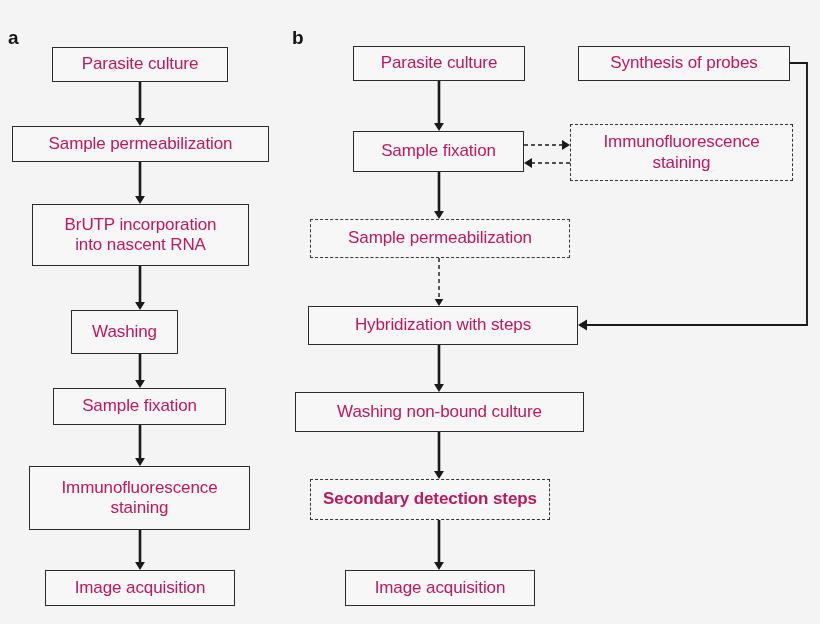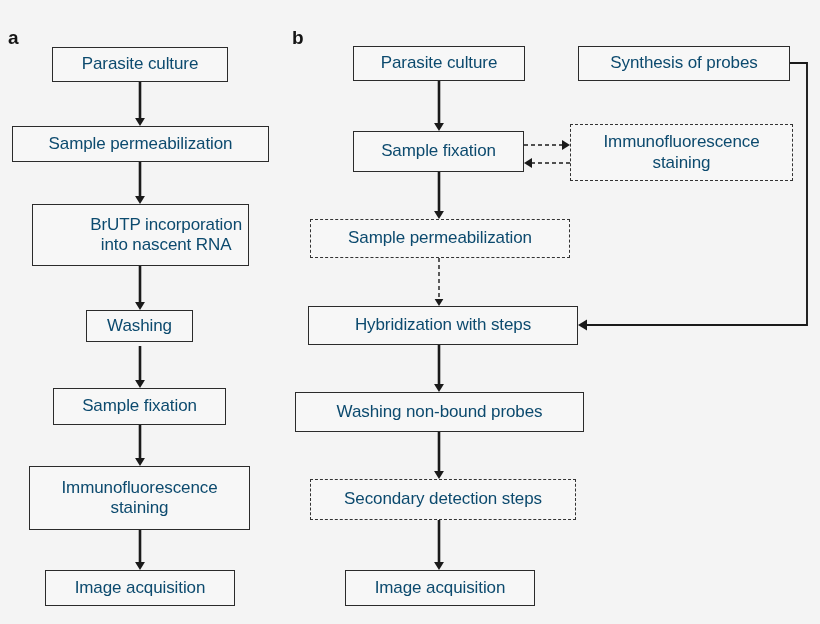--- a/index.html
+++ b/index.html
@@ -26,21 +26,21 @@
   .node {
     position: absolute;
     box-sizing: border-box;
     background: #f7f7f7;
     border: 1.6px solid #2b2b2b;
     display: flex;
     align-items: center;
     justify-content: center;
     text-align: center;
     font-size: 17px;
-    color: #0c4a6e;
+    color: #be185d;
     line-height: 1.18;
     letter-spacing: -0.1px;
     padding: 0 6px;
   }
   .node.dashed {
     border: 1.5px dashed #333333;
   }
   
   #wires {
     position: absolute;
@@ -122,24 +122,24 @@
   <div class="panel-label" style="left:8px; top:28px;">a</div>
   <div class="panel-label" style="left:292px; top:28px;">b</div>
 
   <div id="nodes">
       <div class="node" style="left: 52px; top: 47px; width: 176px; height: 35px;">
         <span>Parasite culture</span>
       </div>
       <div class="node" style="left: 12px; top: 126px; width: 257px; height: 36px;">
         <span>Sample permeabilization</span>
       </div>
-      <div class="node" style="left: 32px; top: 204px; width: 217px; height: 62px; justify-content: flex-end;">
+      <div class="node" style="left: 32px; top: 204px; width: 217px; height: 62px;">
         <span>BrUTP incorporation<br>into nascent RNA</span>
       </div>
-      <div class="node" style="left: 86px; top: 310px; width: 107px; height: 32px;">
+      <div class="node" style="left: 71px; top: 310px; width: 107px; height: 44px;">
         <span>Washing</span>
       </div>
       <div class="node" style="left: 53px; top: 388px; width: 173px; height: 37px;">
         <span>Sample fixation</span>
       </div>
       <div class="node" style="left: 29px; top: 466px; width: 221px; height: 64px;">
         <span>Immunofluorescence<br>staining</span>
       </div>
       <div class="node" style="left: 45px; top: 570px; width: 190px; height: 36px;">
         <span>Image acquisition</span>
@@ -156,23 +156,23 @@
       <div class="node dashed" style="left: 570px; top: 124px; width: 223px; height: 57px;">
         <span>Immunofluorescence<br>staining</span>
       </div>
       <div class="node dashed" style="left: 310px; top: 219px; width: 260px; height: 39px;">
         <span>Sample permeabilization</span>
       </div>
       <div class="node" style="left: 308px; top: 306px; width: 270px; height: 39px;">
         <span>Hybridization with steps</span>
       </div>
       <div class="node" style="left: 295px; top: 392px; width: 289px; height: 40px;">
-        <span>Washing non-bound probes</span>
+        <span>Washing non-bound culture</span>
       </div>
-      <div class="node dashed" style="left: 310px; top: 479px; width: 266px; height: 41px;">
+      <div class="node dashed" style="left: 310px; top: 479px; width: 240px; height: 41px; font-weight: bold;">
         <span>Secondary detection steps</span>
       </div>
       <div class="node" style="left: 345px; top: 570px; width: 190px; height: 36px;">
         <span>Image acquisition</span>
       </div>
     </div>
 
 </div>
 
 </body></html>

